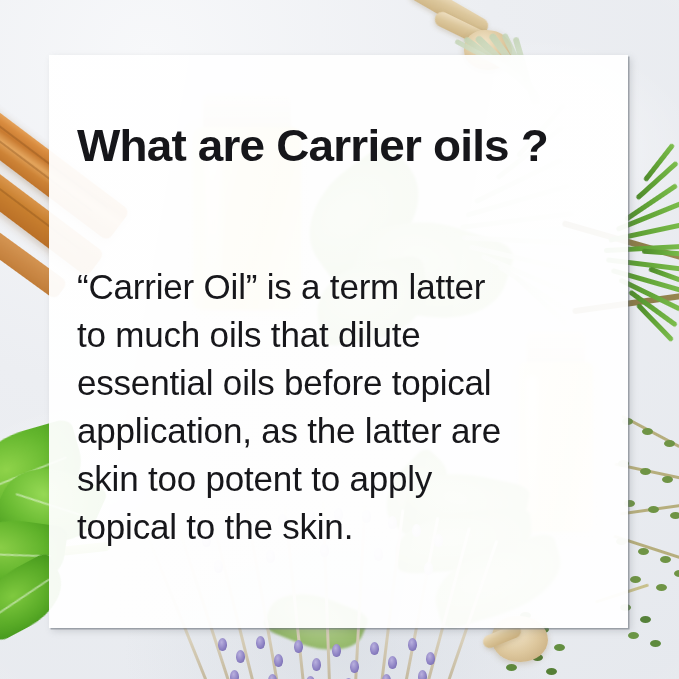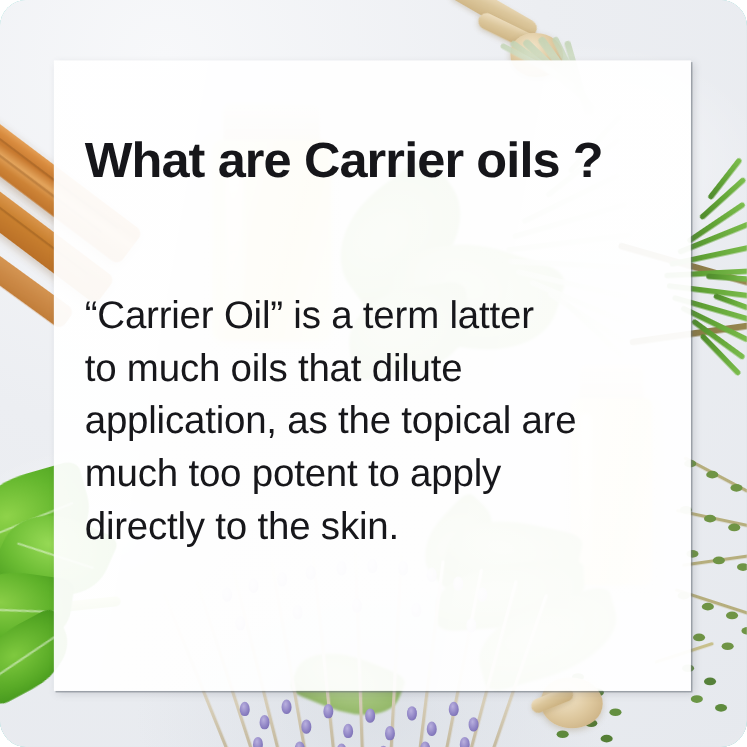--- a/index.html
+++ b/index.html
@@ -8,21 +8,20 @@
     background: #ffffff;
   }
 
   #canvas {
     position: relative;
     width: 679px;
     height: 679px;
     overflow: hidden;
     background: #14b8a6;
     font-family: "Liberation Sans", sans-serif;
-    border-radius: 24px;
   }
 
   
   .photo {
     position: absolute;
     inset: 0;
     overflow: hidden;
     background:
       radial-gradient(circle at 22% 8%, #f7f8fa 0%, #eceef2 42%, #e6e9ee 100%),
       linear-gradient(160deg, #f2f4f7 0%, #e9ecf1 55%, #e4e7ec 100%);
@@ -489,21 +488,22 @@
 
   <div class="card">
     <div class="card-wash"></div>
     <div class="card-inner">
 
       <h1 class="headline">What are Carrier oils ?</h1>
 
       <div class="body-copy">
         <span class="ln">“Carrier Oil” is a term latter</span>
         <span class="ln">to much oils that dilute</span>
-        <span class="ln">application, as the topical are</span>
-        <span class="ln">much too potent to apply</span>
-        <span class="ln">directly to the skin.</span>
+        <span class="ln">essential oils before topical</span>
+        <span class="ln">application, as the latter are</span>
+        <span class="ln">skin too potent to apply</span>
+        <span class="ln">topical to the skin.</span>
       </div>
 
     </div>
   </div>
 
 </div>
 
 </body></html>

